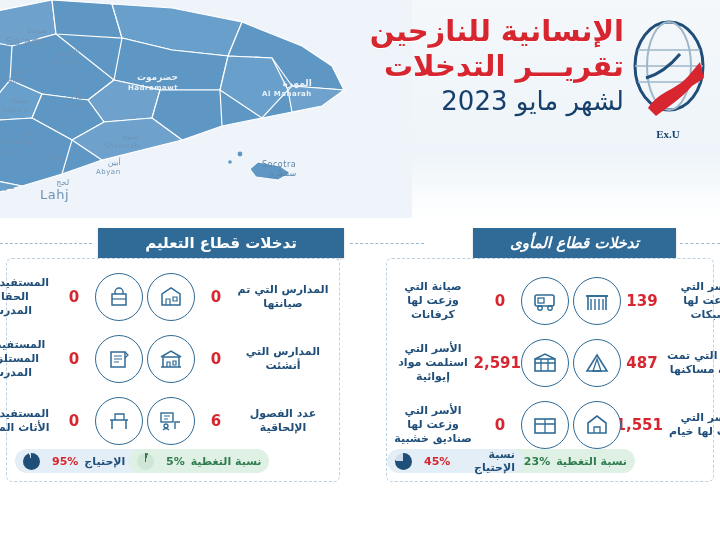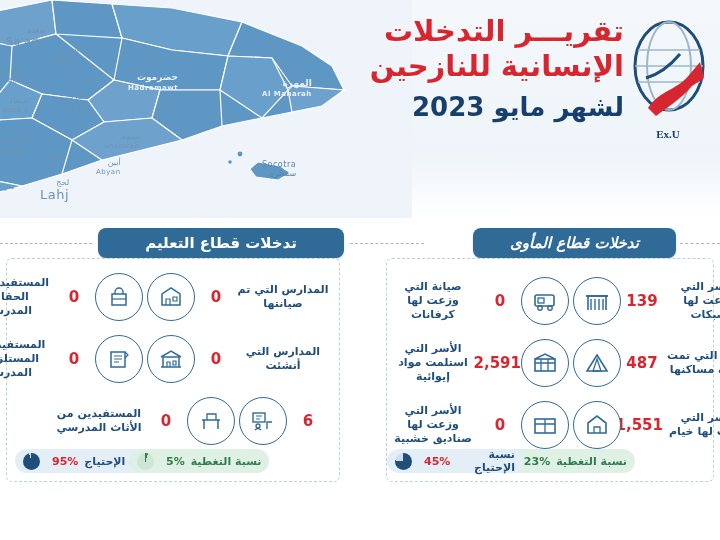--- a/index.html
+++ b/index.html
@@ -25,33 +25,33 @@
   .titlewrap{
     position:absolute;right:96px;top:14px;width:330px;text-align:right;
     direction:rtl;
   }
   .t1{
     color:#d7262f;font-weight:bold;font-size:29px;line-height:1.22;
     letter-spacing:0px;
     text-shadow:0 1px 0 #fff;
   }
   .t2{
-    color:#16406b;font-weight:bold;font-size:26px;line-height:1.3;margin-top:6px;
+    color:#16406b;font-weight:normal;font-size:26px;line-height:1.3;
   }
 
   
   .logo{position:absolute;right:8px;top:16px;width:86px;height:112px;}
   .logotxt{
     position:absolute;right:10px;top:128px;width:84px;text-align:center;
     color:#16406b;font-size:11px;font-weight:bold;font-family:"Liberation Serif",serif;
   }
 
   
   .sechead{
-    position:absolute;height:30px;background:#2f6b96;border-radius:8px;
+    position:absolute;height:30px;background:#2f6b96;border-radius:0;
     color:#fff;font-weight:bold;font-size:15px;
     display:flex;align-items:center;justify-content:center;
     box-shadow:0 1px 2px rgba(0,0,0,.18);
   }
   .sechead.shelter{right:44px;top:228px;width:203px;font-style:italic;}
   .sechead.edu{right:376px;top:228px;width:246px;}
   .dashline{
     position:absolute;top:243px;height:0;border-top:1px dashed #9db9cf;
   }
   .dash-a{right:296px;width:74px;}
@@ -144,22 +144,22 @@
     <div class="sealabel" style="left:104px;top:132px;">شبوة<br><span style="font-size:7px;">Shabwah</span></div>
     <div class="sealabel" style="left:2px;top:128px;">ذمار<br><span style="font-size:7px;">Dhamar</span></div>
     <div class="sealabel" style="left:4px;top:146px;">الضالع</div>
     <div class="sealabel" style="left:44px;top:152px;">البيضاء</div>
     <div class="sealabel" style="left:96px;top:158px;">أبين<br><span style="font-size:7px;">Abyan</span></div>
     <div class="sealabel" style="left:40px;top:178px;">لحج<br><span style="font-size:13px;">Lahj</span></div>
     <div class="sealabel" style="left:4px;top:182px;">تعز</div>
     <div class="sealabel" style="left:262px;top:160px;color:#5c86a8;">Socotra<br>سقطرى</div>
 
     <div class="titlewrap">
+      <div class="t1">الإنسانية للنازحين</div>
       <div class="t1">تقريـــر التدخلات</div>
-      <div class="t1">الإنسانية للنازحين</div>
       <div class="t2">لشهر مايو 2023</div>
     </div>
 
     <svg class="logo" viewBox="0 0 86 112">
       <ellipse cx="43" cy="50" rx="34" ry="44" fill="none" stroke="#1f4e79" stroke-width="3"></ellipse>
       <ellipse cx="43" cy="50" rx="22" ry="44" fill="none" stroke="#9fb6c9" stroke-width="2"></ellipse>
       <path d="M12 34 h62 M9 50 h68 M12 66 h62" stroke="#9fb6c9" stroke-width="1.6"></path>
       <path d="M22 92 C34 74, 52 74, 64 58 L74 46 L78 62 L66 70 C54 84, 40 92, 30 100 Z" fill="#d7262f"></path>
       <path d="M20 62 C34 58, 44 50, 54 38" stroke="#1f4e79" stroke-width="3" fill="none"></path>
     </svg>
@@ -284,20 +284,21 @@
             <rect x="5" y="6" width="14" height="15" fill="none" stroke="#2f6b96" stroke-width="1.5"></rect>
             <path d="M8 10 h8 M8 13 h8 M8 16 h5" stroke="#2f6b96" stroke-width="1.2"></path>
             <path d="M19 6 l3 3 -3 3" fill="none" stroke="#2f6b96" stroke-width="1.2"></path>
           </svg>
       </div>
       <div class="num">0</div>
       <div class="lbl">المستفيدة من المستلزمات المدرسية</div>
     </div>
 
     <div class="row" style="right:10px;top:138px;width:400px;justify-content:flex-start;">
+      <div class="lbl">عدد الفصول الإلحاقية</div>
       <div class="num">6</div>
       <div class="ico">
         <svg width="26" height="26" viewBox="0 0 26 26">
             <rect x="3" y="5" width="12" height="9" fill="none" stroke="#2f6b96" stroke-width="1.4"></rect>
             <path d="M6 8 h6 M6 11 h4" stroke="#2f6b96" stroke-width="1.1"></path>
             <path d="M17 21 v-7 h5" fill="none" stroke="#2f6b96" stroke-width="1.4"></path>
             <circle cx="8" cy="18" r="2" fill="none" stroke="#2f6b96" stroke-width="1.3"></circle>
             <path d="M5 22 q3 -3 6 0" fill="none" stroke="#2f6b96" stroke-width="1.3"></path>
           </svg>
       </div>

